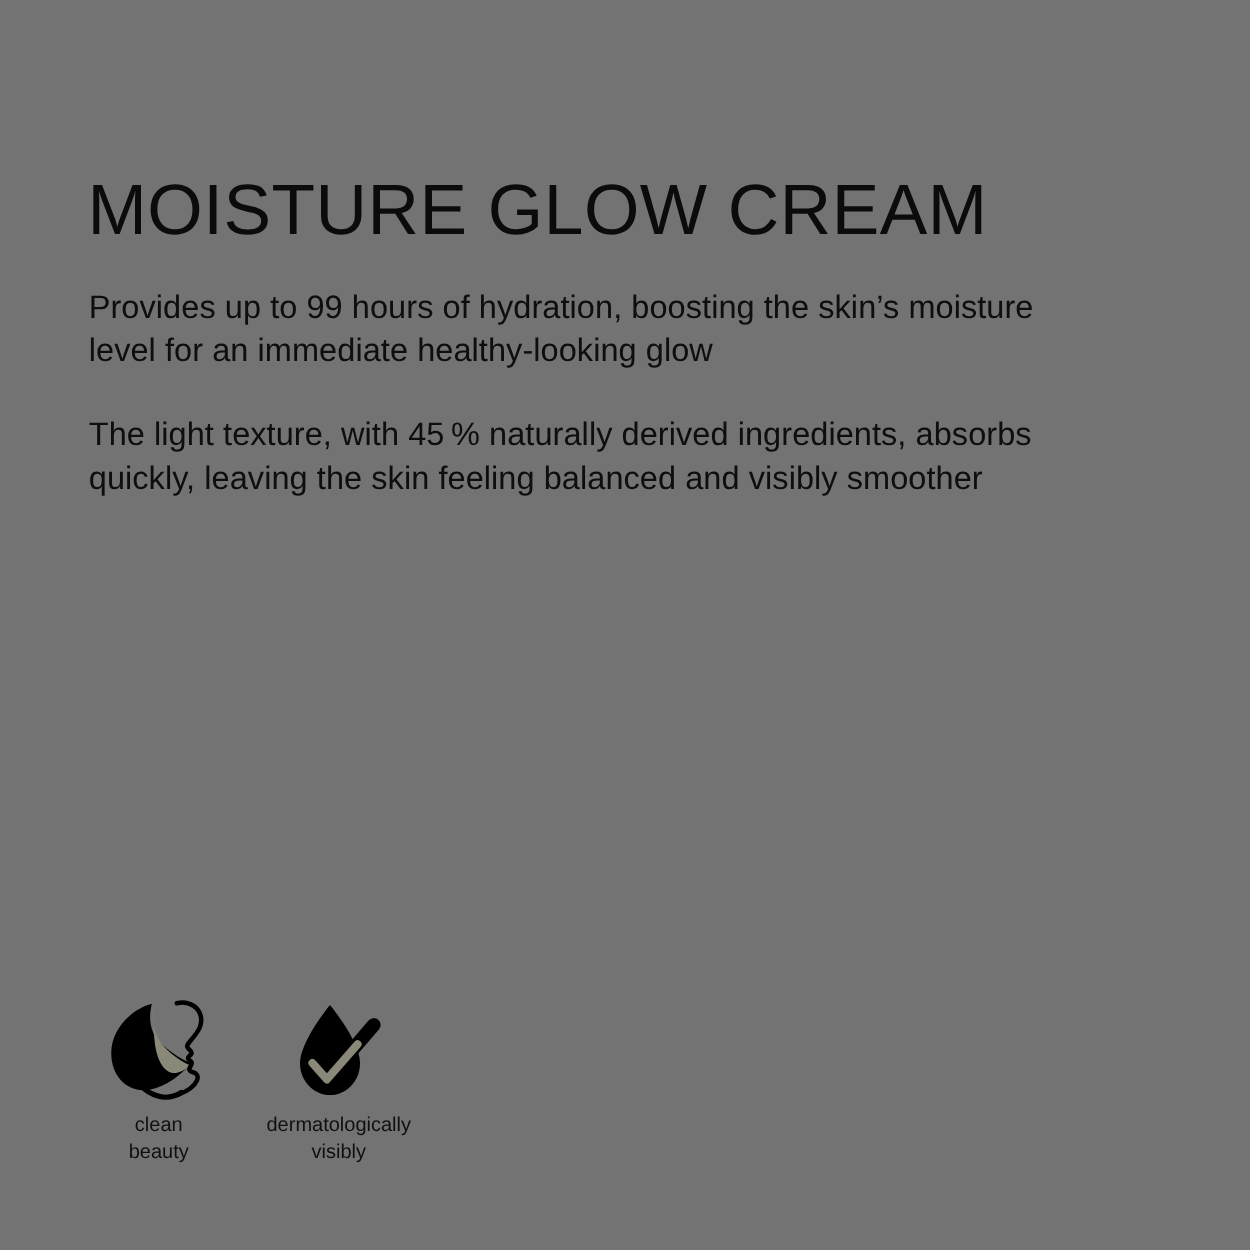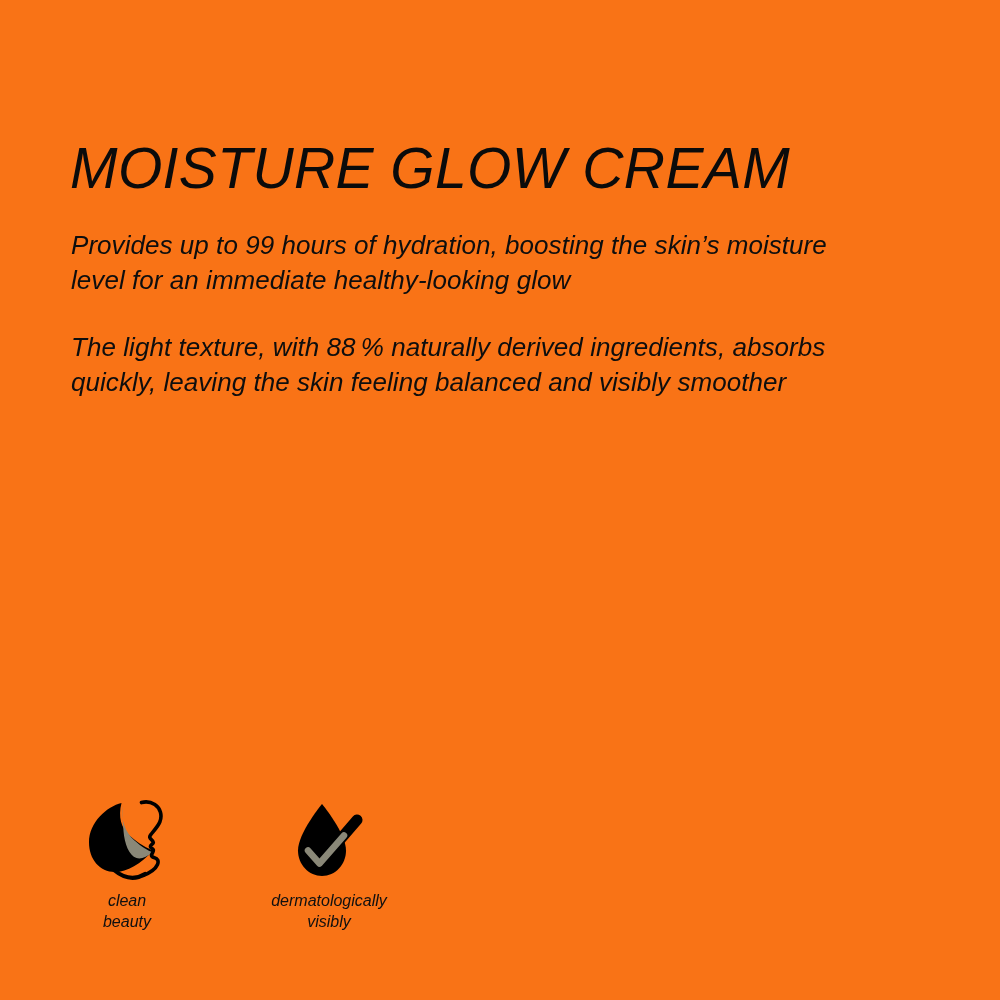--- a/index.html
+++ b/index.html
@@ -12,22 +12,21 @@
     background: #8A8878;
     font-family: "Liberation Sans", sans-serif;
     color: #0d0d0d;
     overflow: hidden;
     position: relative;
   }
 
   .card {
     position: absolute;
     inset: 0;
-    background: #f97316;
-    font-style: italic;
+    background: #737373;
   }
 
   
   .product-title {
     position: absolute;
     left: 70px;
     top: 98px;
     font-size: 57px;
     font-weight: 300;
     letter-spacing: 0.4px;
@@ -55,21 +54,20 @@
     margin-bottom: 0;
   }
 
   
   .badges {
     position: absolute;
     left: 71px;
     top: 800px;
     display: flex;
     align-items: flex-start;
-    gap: 58px;
   }
   .badge {
     display: flex;
     flex-direction: column;
     align-items: center;
   }
   .badge-icon {
     height: 86px;
     display: flex;
     align-items: center;
@@ -88,21 +86,21 @@
 </style>
 </head>
 <body>
 
 <div class="card">
 
   <h1 class="product-title">MOISTURE GLOW CREAM</h1>
 
   <div class="description">
     <p class="paragraph">Provides up to 99 hours of hydration, boosting the skin’s moisture level for an immediate healthy-looking glow</p>
-    <p class="paragraph">The light texture, with 88 % naturally derived ingredients, absorbs quickly, leaving the skin feeling balanced and visibly smoother</p>
+    <p class="paragraph">The light texture, with 45 % naturally derived ingredients, absorbs quickly, leaving the skin feeling balanced and visibly smoother</p>
   </div>
 
   <div class="badges">
 
     <div class="badge badge-clean">
       <div class="badge-icon">
         <svg width="92" height="86" viewBox="0 0 92 86" aria-hidden="true">
 
           <path d="M8 42.5
                    C8 22 26 6.5 40.5 3

